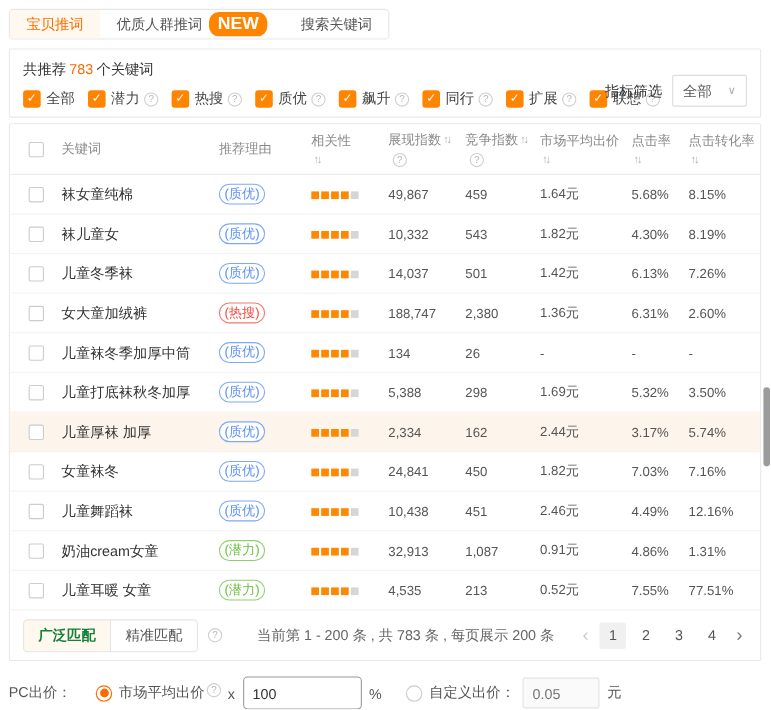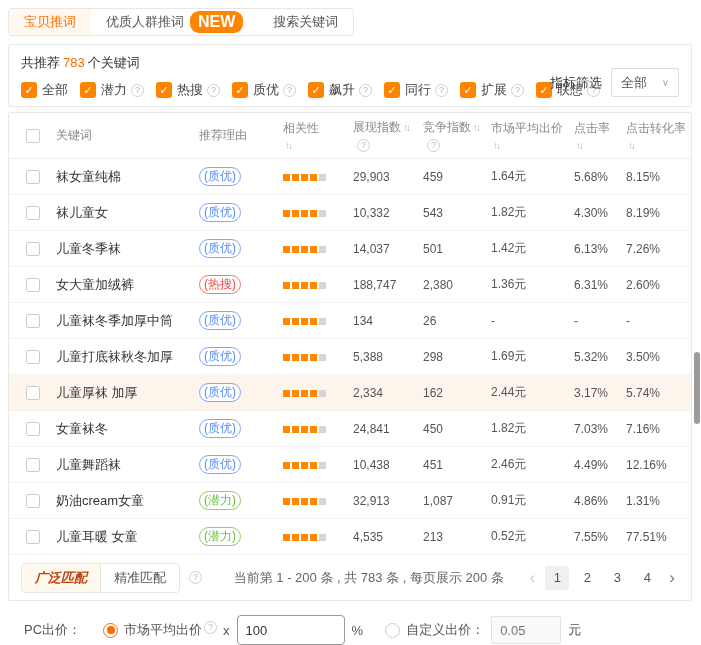--- a/index.html
+++ b/index.html
@@ -54,34 +54,34 @@
   .bar{width:7px;height:7px;background:#d6d6d6;display:inline-block;}
   .bar.f{background:#ff8800;}
 
   
   .tfooter{flex:1;display:flex;align-items:center;padding:0 12px;justify-content:space-between;}
   .fleft{display:flex;align-items:center;}
   .match-group{display:flex;}
   .match-btn{height:30px;padding:0 13px;display:flex;align-items:center;border:1px solid #e5e5e5;font-size:13px;color:#555;background:#fff;cursor:pointer;}
   .match-btn:first-child{border-radius:4px 0 0 4px;}
   .match-btn:last-child{border-radius:0 4px 4px 0;margin-left:-1px;}
-  .match-btn.active{color:#c2410c;background:#fff8ef;font-weight:bold;font-style:italic;}
+  .match-btn.active{color:#15803d;background:#fff8ef;font-weight:bold;}
   .pagetext{color:#666;font-size:13px;white-space:nowrap;margin-left:10px;}
   .pager{display:flex;align-items:center;gap:6px;font-size:13px;color:#555;}
   .pnum{min-width:24px;height:24px;display:flex;align-items:center;justify-content:center;border-radius:2px;cursor:pointer;}
   .pnum.active{background:#f0f0f0;}
   .parrow{font-size:17px;line-height:1;padding:0 4px;cursor:pointer;}
   .parrow.prev{color:#ccc;}
   .parrow.next{color:#777;}
 
   
   .scrollthumb{position:absolute;right:1px;top:352px;width:6px;height:72px;background:#9b9b9b;border-radius:3px;}
 
   
-  .bidbar{position:absolute;left:24px;top:615px;display:flex;align-items:center;font-size:13px;color:#555;white-space:nowrap;}
+  .bidbar{position:absolute;left:8px;top:615px;display:flex;align-items:center;font-size:13px;color:#555;white-space:nowrap;}
   .bid-label{margin-right:22px;}
   .radio{width:15px;height:15px;border-radius:50%;border:1px solid #ff6a00;display:inline-flex;align-items:center;justify-content:center;margin-right:6px;flex:none;cursor:pointer;background:#fff;}
   .radio .dot{width:8px;height:8px;border-radius:50%;background:#ff6a00;}
   .radio.off{border-color:#ccc;}
   .bid-input{width:108px;height:30px;border:1px solid #999;border-radius:4px;padding:0 8px;font-size:13px;color:#333;margin:0 7px;outline:none;font-family:inherit;}
   .custom-input{width:70px;height:28px;border:1px solid #e3e3e3;border-radius:2px;background:#fafafa;color:#ccc;padding:0 8px;font-size:13px;margin:0 7px;outline:none;font-family:inherit;}
   .gap20{width:22px;}
 </style>
 </head>
 <body>
@@ -204,21 +204,21 @@
           </div>
           <div class="c-kw kw">袜女童纯棉</div>
           <div class="c-reason"><span class="badge quality">(质优)</span></div>
           <div class="c-rel"><span class="bars">
               <i class="bar f"></i>
               <i class="bar f"></i>
               <i class="bar f"></i>
               <i class="bar f"></i>
               <i class="bar"></i>
             </span></div>
-          <div class="c-imp">29,903</div>
+          <div class="c-imp">49,867</div>
           <div class="c-comp">459</div>
           <div class="c-bid">1.64元</div>
           <div class="c-ctr">5.68%</div>
           <div class="c-cvr">8.15%</div>
         </div>
         <div class="trow">
           <div class="c-check">
             <span class="ckbox"></span>
           </div>
           <div class="c-kw kw">袜儿童女</div>

